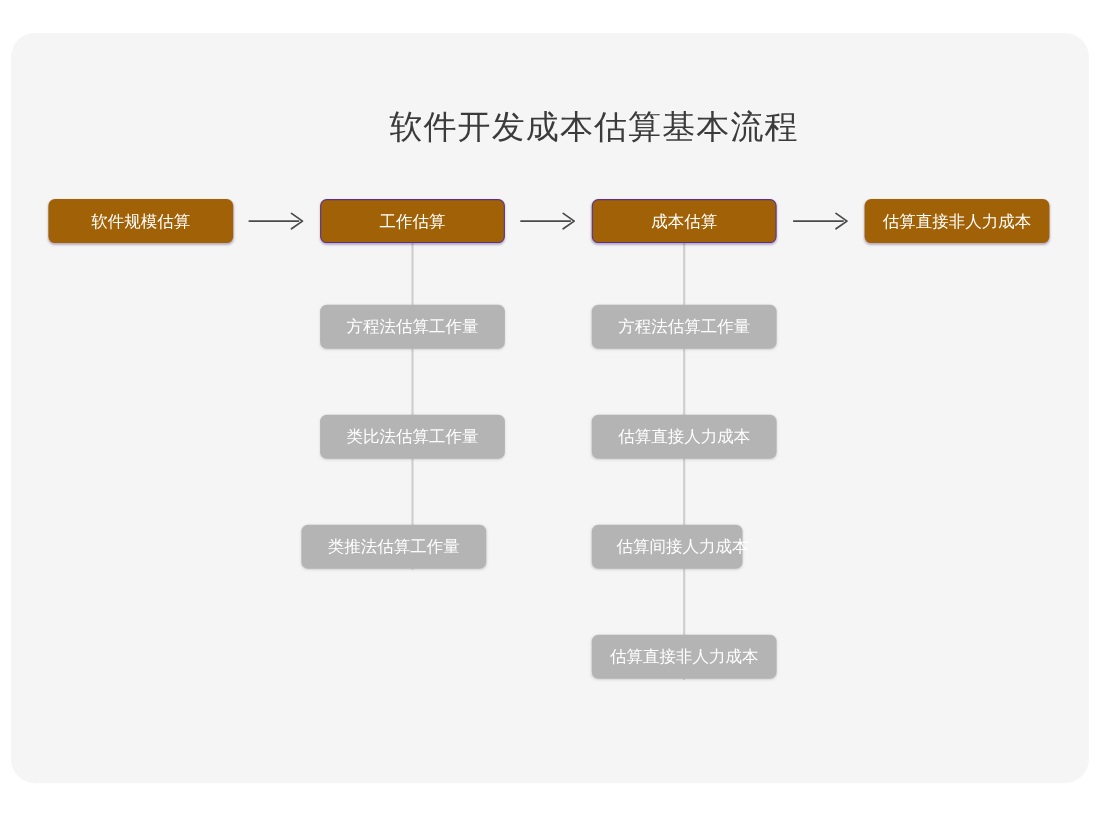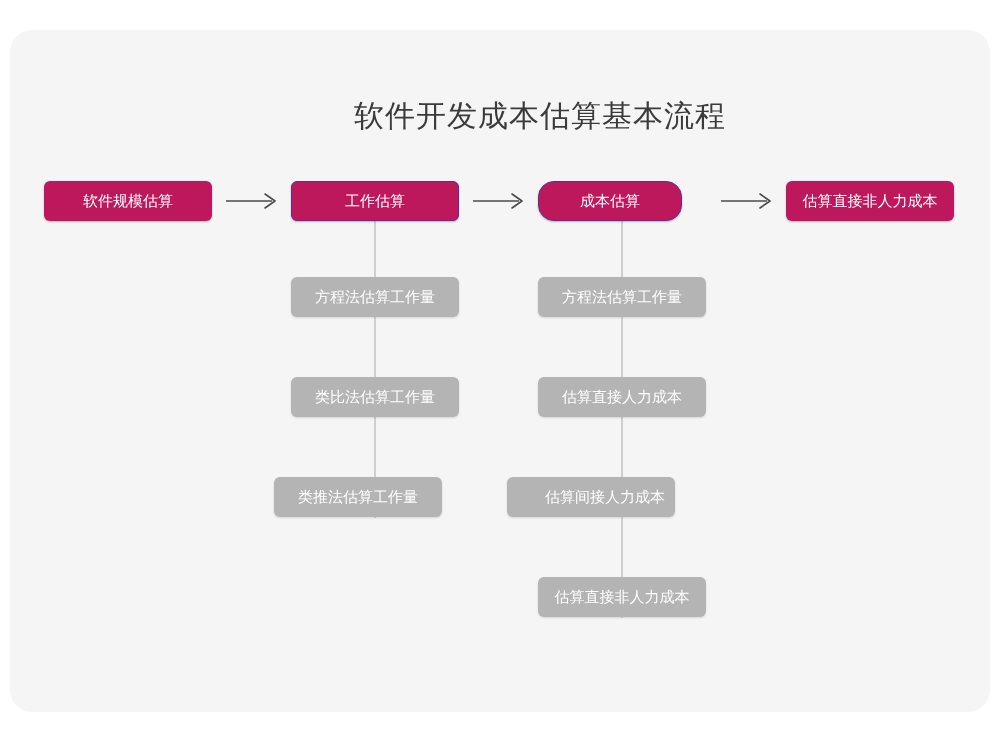--- a/index.html
+++ b/index.html
@@ -55,21 +55,21 @@
     border-radius: 6px;
     display: flex;
     align-items: center;
     justify-content: center;
     font-size: 15px;
     color: #ffffff;
     white-space: nowrap;
     box-sizing: border-box;
   }
   .node.primary {
-    background: #be185d;
+    background: #a16207;
     box-shadow: 0 1px 2px rgba(70,40,100,0.35);
   }
   .node.primary.outlined {
     border: 1px solid #5d3285;
   }
   .node.secondary {
     background: #b4b4b4;
     color: #ffffff;
     box-shadow: 0 1px 2px rgba(120,120,120,0.25);
   }
@@ -95,21 +95,21 @@
 <div class="connector" style="left:621px; top:220px; height:398px;"></div>
 
 <div class="node primary" style="left:44px; top:181px; width:168px;">
   <span>软件规模估算</span>
 </div>
 
 <div class="node primary outlined" style="left:291px; top:181px; width:168px;">
   <span>工作估算</span>
 </div>
 
-<div class="node primary outlined" style="left:538px; top:181px; width:144px;border-radius:16px;">
+<div class="node primary outlined" style="left:538px; top:181px; width:168px;">
   <span>成本估算</span>
 </div>
 
 <div class="node primary" style="left:786px; top:181px; width:168px;">
   <span>估算直接非人力成本</span>
 </div>
 
 <div class="arrow" style="left:225px;">
   <svg width="54" height="22" viewBox="0 0 54 22" aria-hidden="true">
     <line x1="1" y1="11" x2="47" y2="11" stroke="#4a4a4a" stroke-width="1.6"></line>
@@ -140,18 +140,18 @@
 <div class="node secondary" style="left:274px; top:477px; width:168px;">
   <span>类推法估算工作量</span>
 </div>
 
 <div class="node secondary" style="left:538px; top:277px; width:168px;">
   <span>方程法估算工作量</span>
 </div>
 <div class="node secondary" style="left:538px; top:377px; width:168px;">
   <span>估算直接人力成本</span>
 </div>
-<div class="node secondary" style="left:507px; top:477px; width:168px;padding-left:28px;">
+<div class="node secondary" style="left:538px; top:477px; width:137px;padding-left:28px;">
   <span>估算间接人力成本</span>
 </div>
 <div class="node secondary" style="left:538px; top:577px; width:168px;">
   <span>估算直接非人力成本</span>
 </div>
 
 </body></html>

